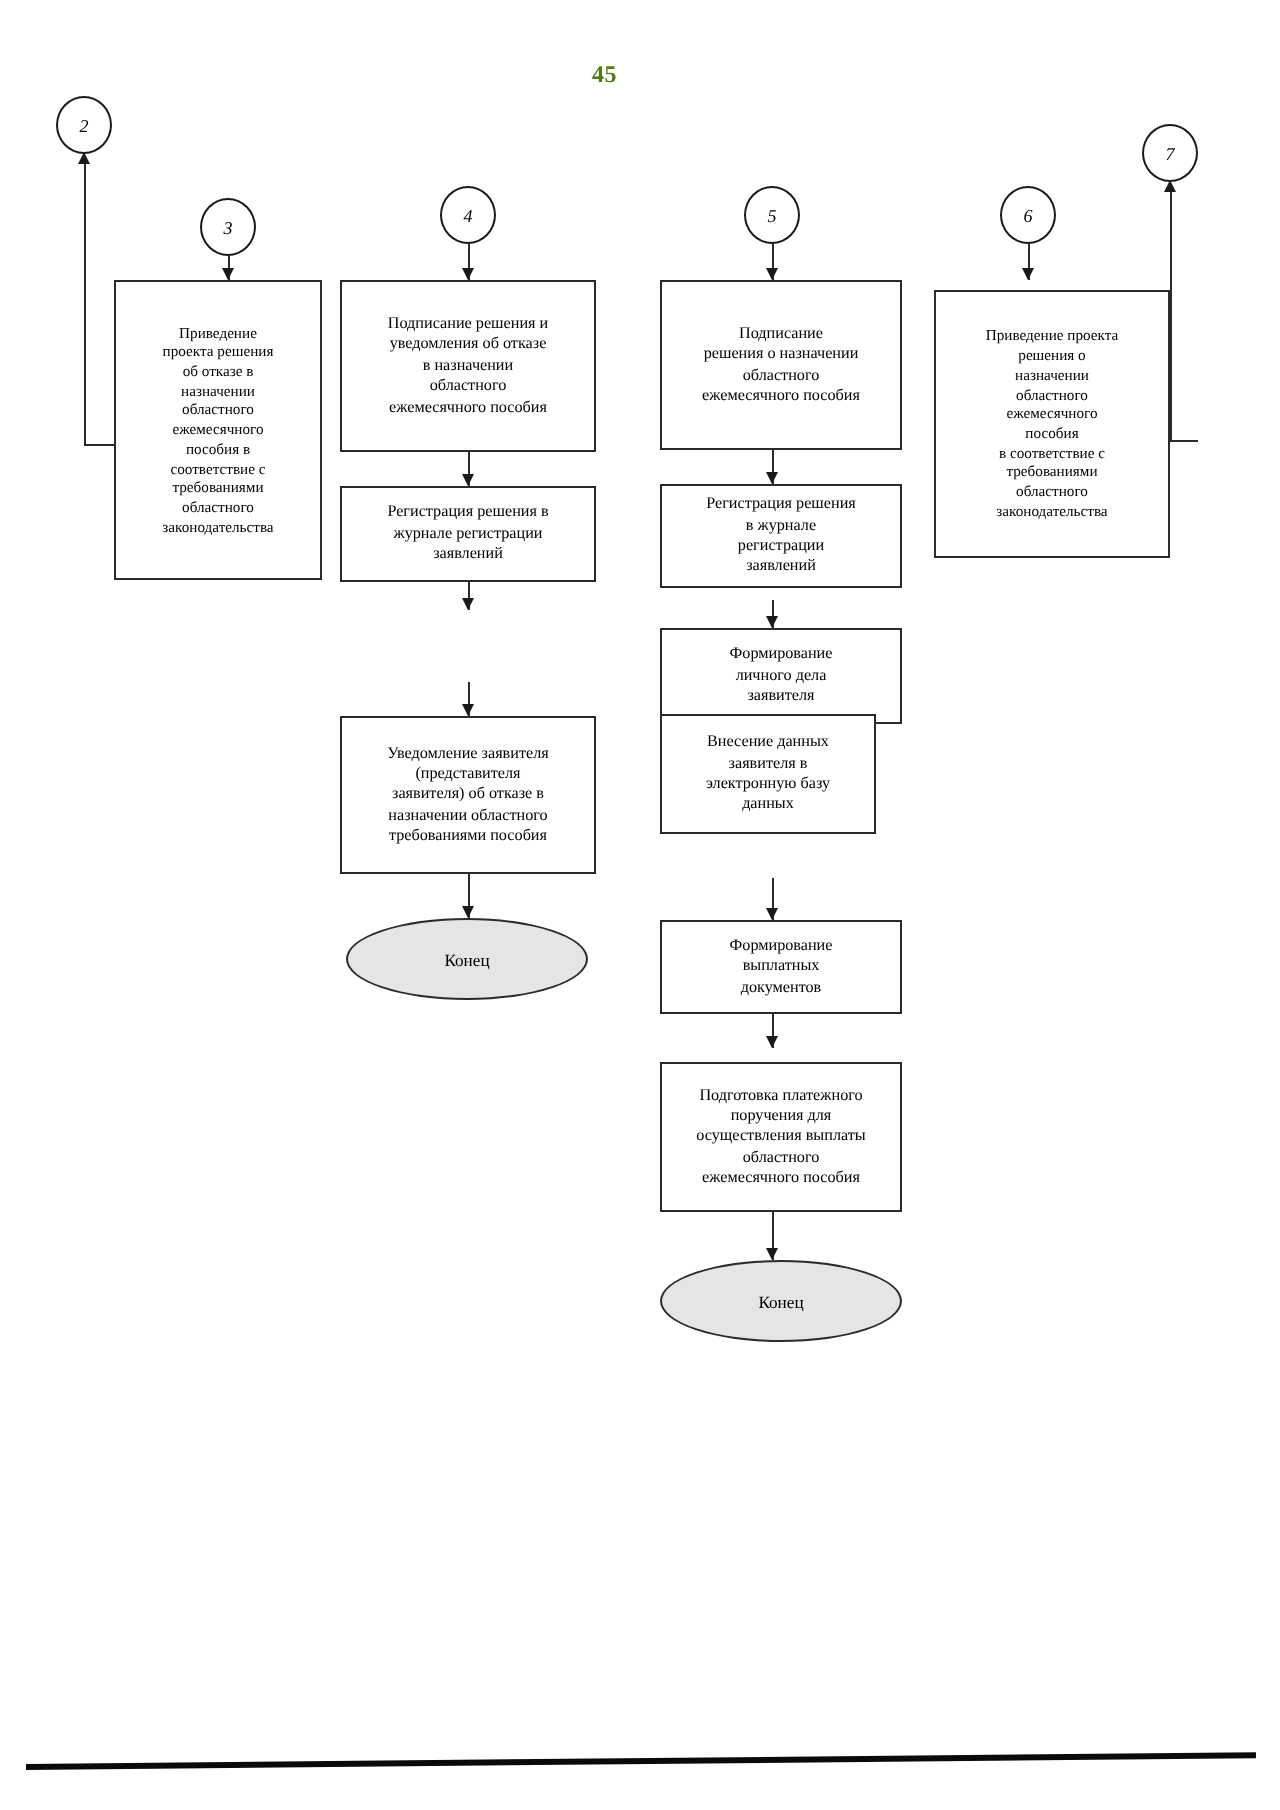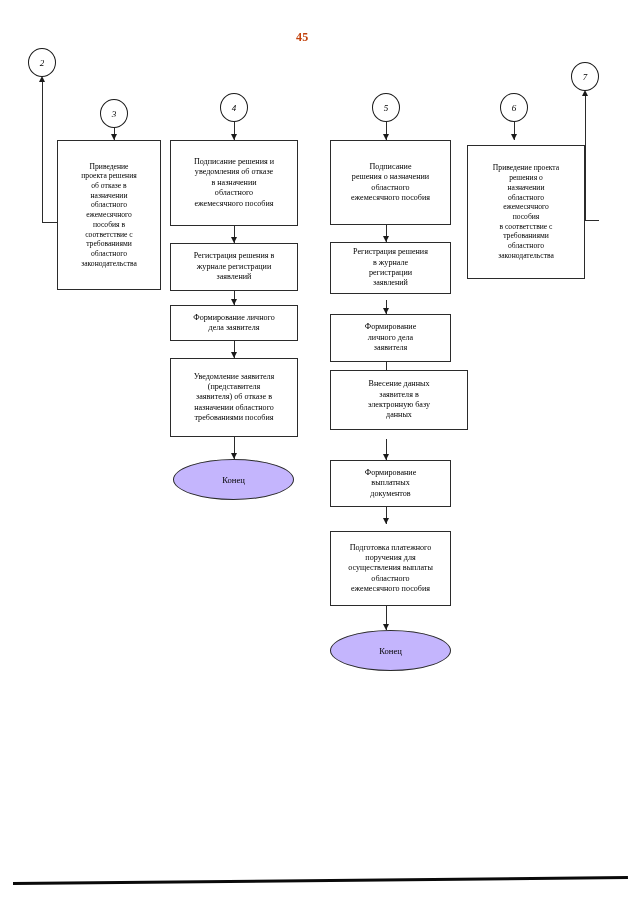--- a/index.html
+++ b/index.html
@@ -24,21 +24,21 @@
   }
 
   
   .page-number {
     position: absolute;
     left: 296px;
     top: 30px;
     font-size: 12px;
     font-weight: bold;
     letter-spacing: 0.2px;
-    color: #c2410c;
+    color: #4d7c0f;
   }
 
   
   .conn-circle {
     position: absolute;
     width: 28px;
     height: 29px;
     border: 1.4px solid #1a1a1a;
     border-radius: 50%;
     background: #fff;
@@ -74,21 +74,21 @@
   }
   .fs75 { font-size: 7.6px; }
   .fs8  { font-size: 8.1px; }
 
   
   .terminator {
     position: absolute;
     box-sizing: border-box;
     border: 1.3px solid #2b2b2b;
     border-radius: 50%;
-    background: #c4b5fd;
+    background: #e5e5e5;
     display: flex;
     align-items: center;
     justify-content: center;
     font-size: 8.6px;
     color: #000;
     z-index: 4;
     text-align: center;
   }
 
   
@@ -186,24 +186,20 @@
 
   <div class="node fs8" style="left:170px; top:243px; width:128px; height:48px;">
     <span class="txt">Регистрация решения в
 журнале регистрации
 заявлений</span>
   </div>
 
   <div class="vline" style="left:234px; top:291px; height:14px;"></div>
   <div class="arrow-down" style="left:230.5px; top:299px;"></div>
 
-  <div class="node fs8" style="left:170px; top:305px; width:128px; height:36px;">
-    <span class="txt">Формирование личного
-дела заявителя</span>
-  </div>
 
   <div class="vline" style="left:234px; top:341px; height:17px;"></div>
   <div class="arrow-down" style="left:230.5px; top:352px;"></div>
 
   <div class="node fs8" style="left:170px; top:358px; width:128px; height:79px;">
     <span class="txt">Уведомление заявителя
 (представителя
 заявителя) об отказе в
 назначении областного
 требованиями пособия</span>
@@ -239,21 +235,21 @@
 
   <div class="node fs8" style="left:330px; top:314px; width:121px; height:48px;">
     <span class="txt">Формирование
 личного дела
 заявителя</span>
   </div>
 
   <div class="vline" style="left:386px; top:362px; height:17px;"></div>
   <div class="arrow-down" style="left:382.5px; top:373px;"></div>
 
-  <div class="node fs8" style="left:330px; top:370px; width:138px; height:60px;">
+  <div class="node fs8" style="left:330px; top:357px; width:108px; height:60px;">
     <span class="txt">Внесение данных
 заявителя в
 электронную базу
 данных</span>
   </div>
 
   <div class="vline" style="left:386px; top:439px; height:21px;"></div>
   <div class="arrow-down" style="left:382.5px; top:454px;"></div>
 
   <div class="node fs8" style="left:330px; top:460px; width:121px; height:47px;">

